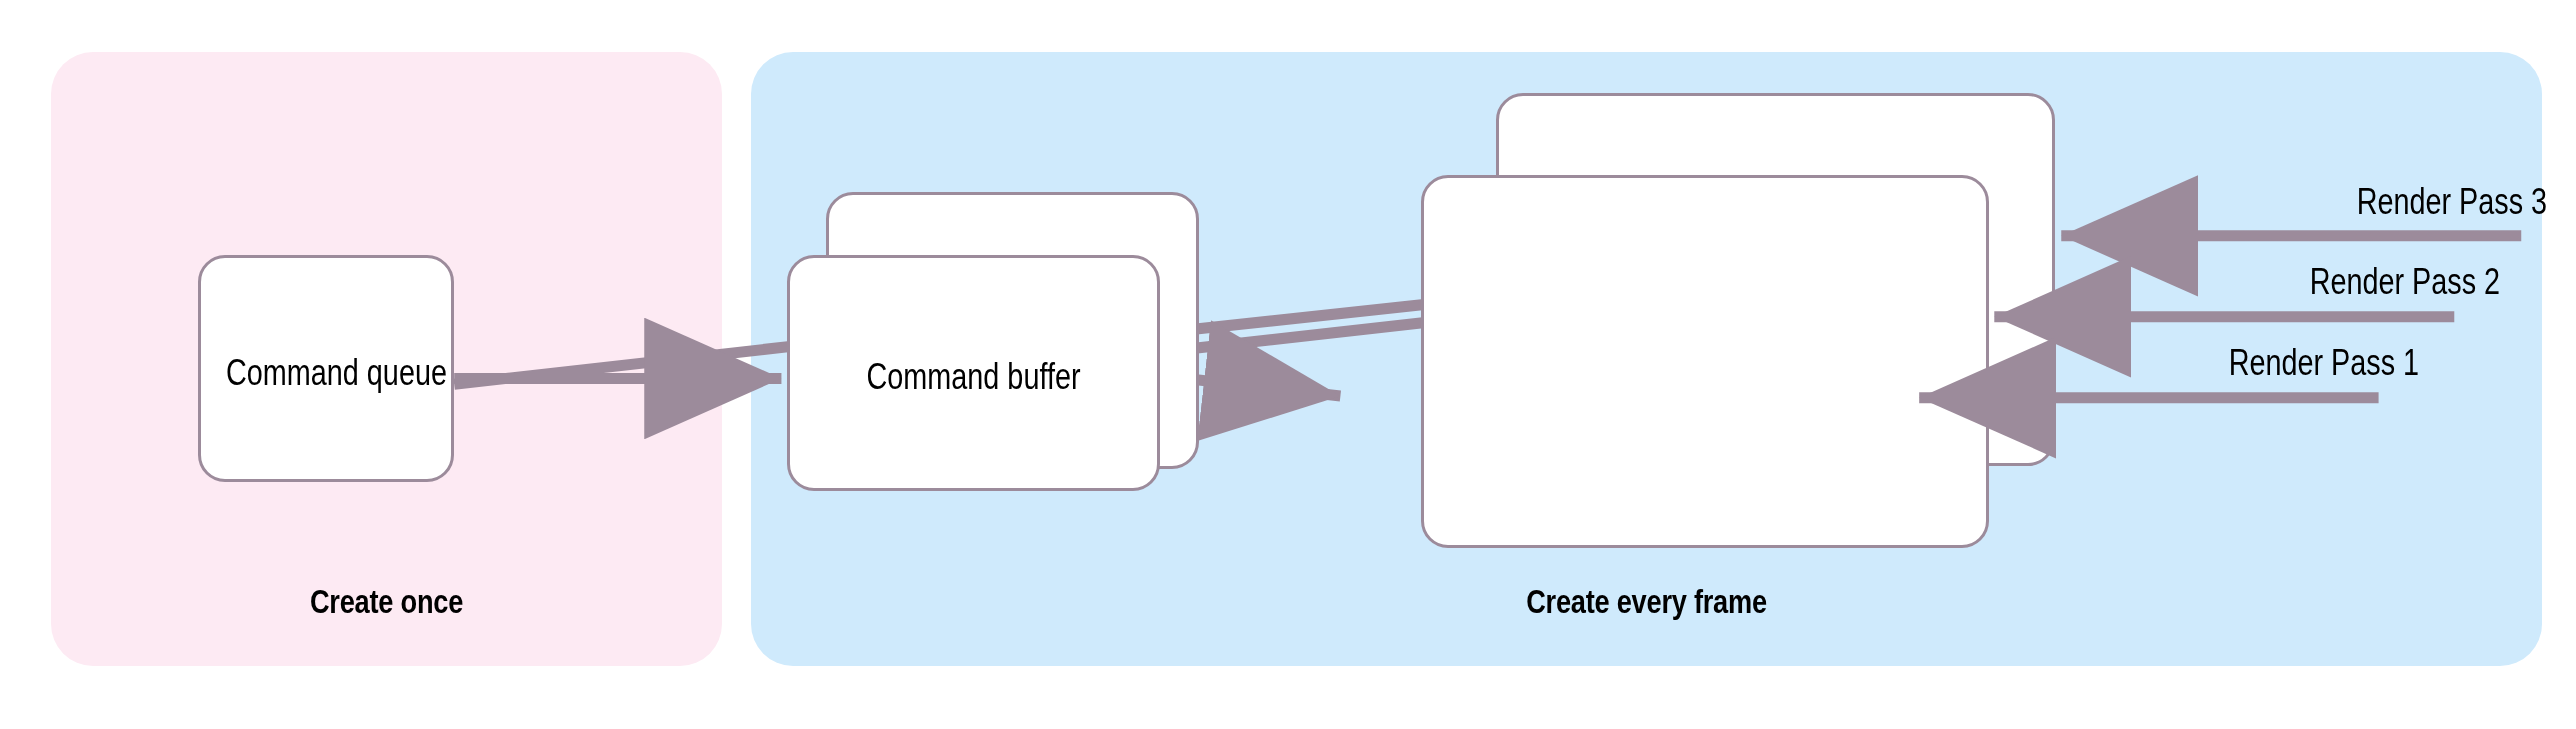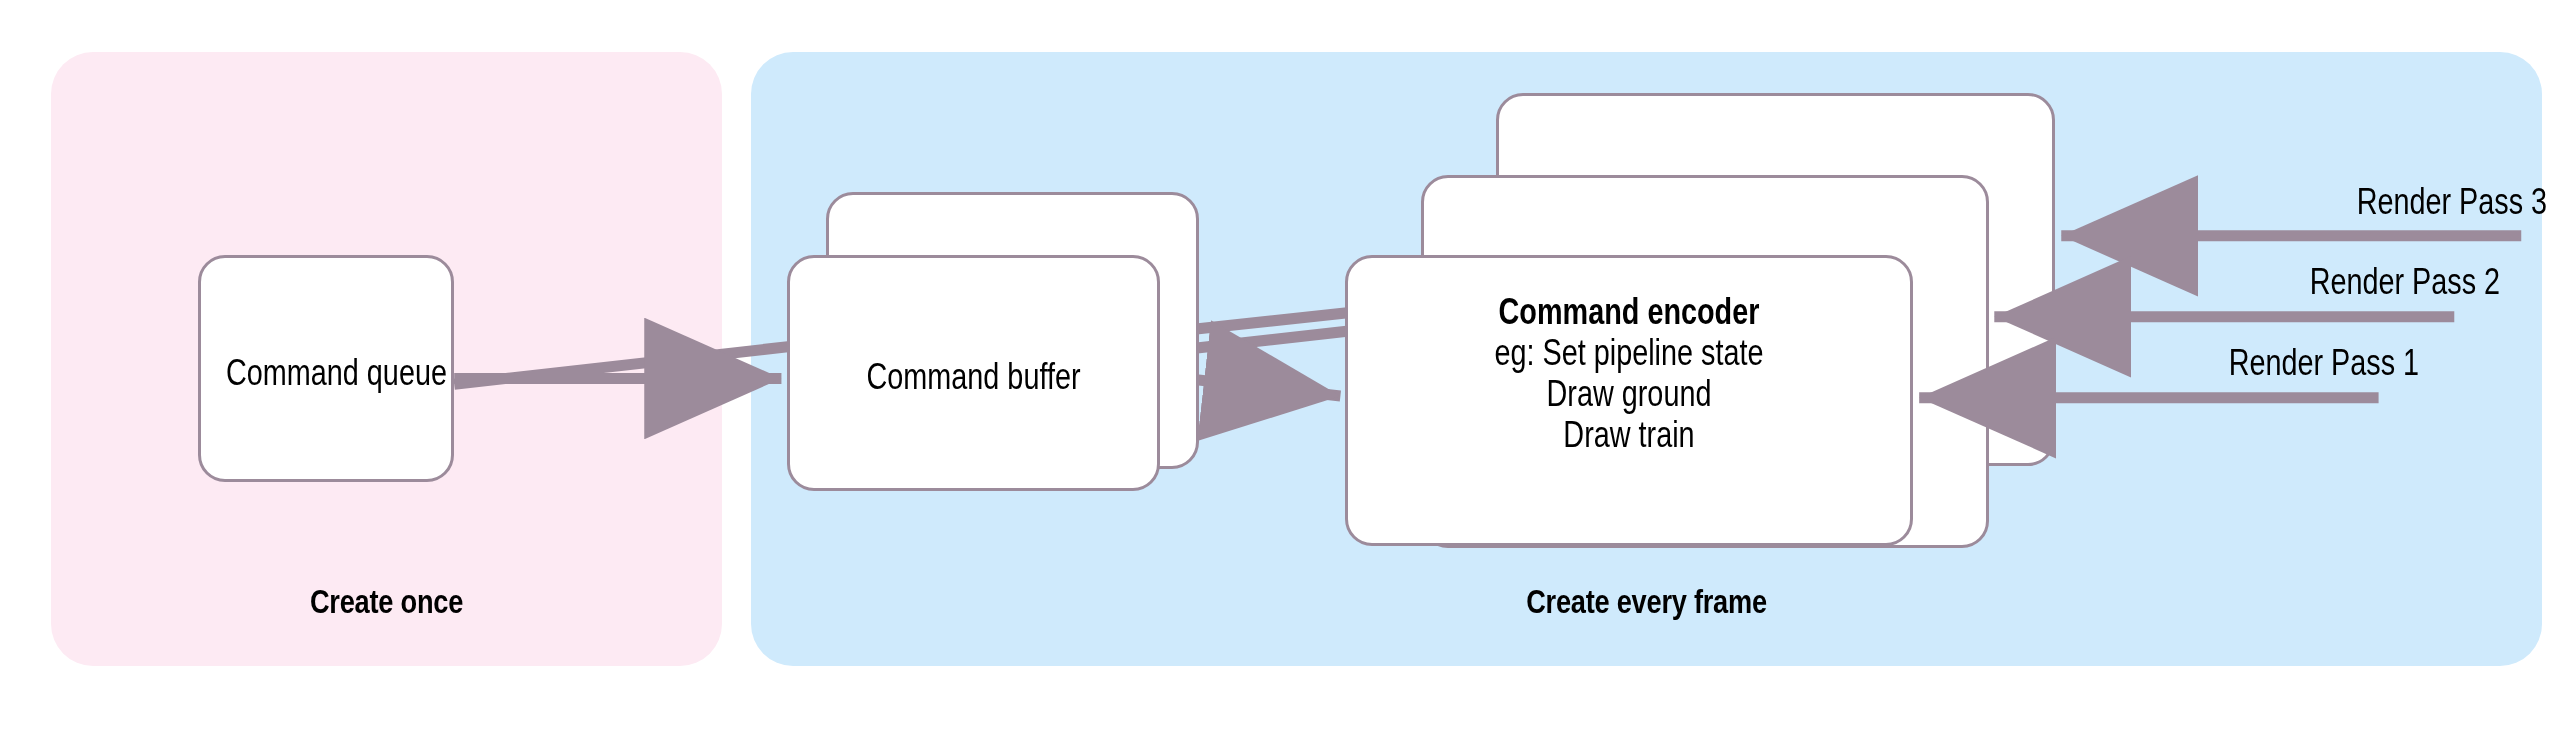--- a/index.html
+++ b/index.html
@@ -99,28 +99,20 @@
 
   <div class="card" id="card-command-buffer-back">
     <div class="card-text" id="text-command-buffer-back">Command buffer</div>
   </div>
   <div class="card" id="card-command-buffer-front">
     <div class="card-text" id="text-command-buffer-front">Command buffer</div>
   </div>
 
   <div class="card" id="card-command-encoder-back"></div>
   <div class="card" id="card-command-encoder-mid"></div>
-  <div class="card" id="card-command-encoder-front">
-    <div class="card-text" id="text-command-encoder">
-      <span class="enc-title">Command encoder</span>
-      <span class="enc-line">eg: Set pipeline state</span>
-      <span class="enc-line">Draw ground</span>
-      <span class="enc-line">Draw train</span>
-    </div>
-  </div>
 
   <svg id="wires-passes" class="" style="position:absolute;left:0;top:0;width:2576px;height:729px;pointer-events:none;" viewBox="0 0 4424 1252">
     <line x1="4330" y1="405" x2="3540" y2="405" stroke="#9c8b9b" stroke-width="19" marker-end="url(#arrow-left)"></line>
     <line x1="4215" y1="544" x2="3425" y2="544" stroke="#9c8b9b" stroke-width="19" marker-end="url(#arrow-left)"></line>
     <line x1="4085" y1="683" x2="3296" y2="683" stroke="#9c8b9b" stroke-width="19" marker-end="url(#arrow-left)"></line>
   </svg>
 
   <div class="pass-label" id="label-render-pass-3">Render Pass 3</div>
   <div class="pass-label" id="label-render-pass-2">Render Pass 2</div>
   <div class="pass-label" id="label-render-pass-1">Render Pass 1</div>

